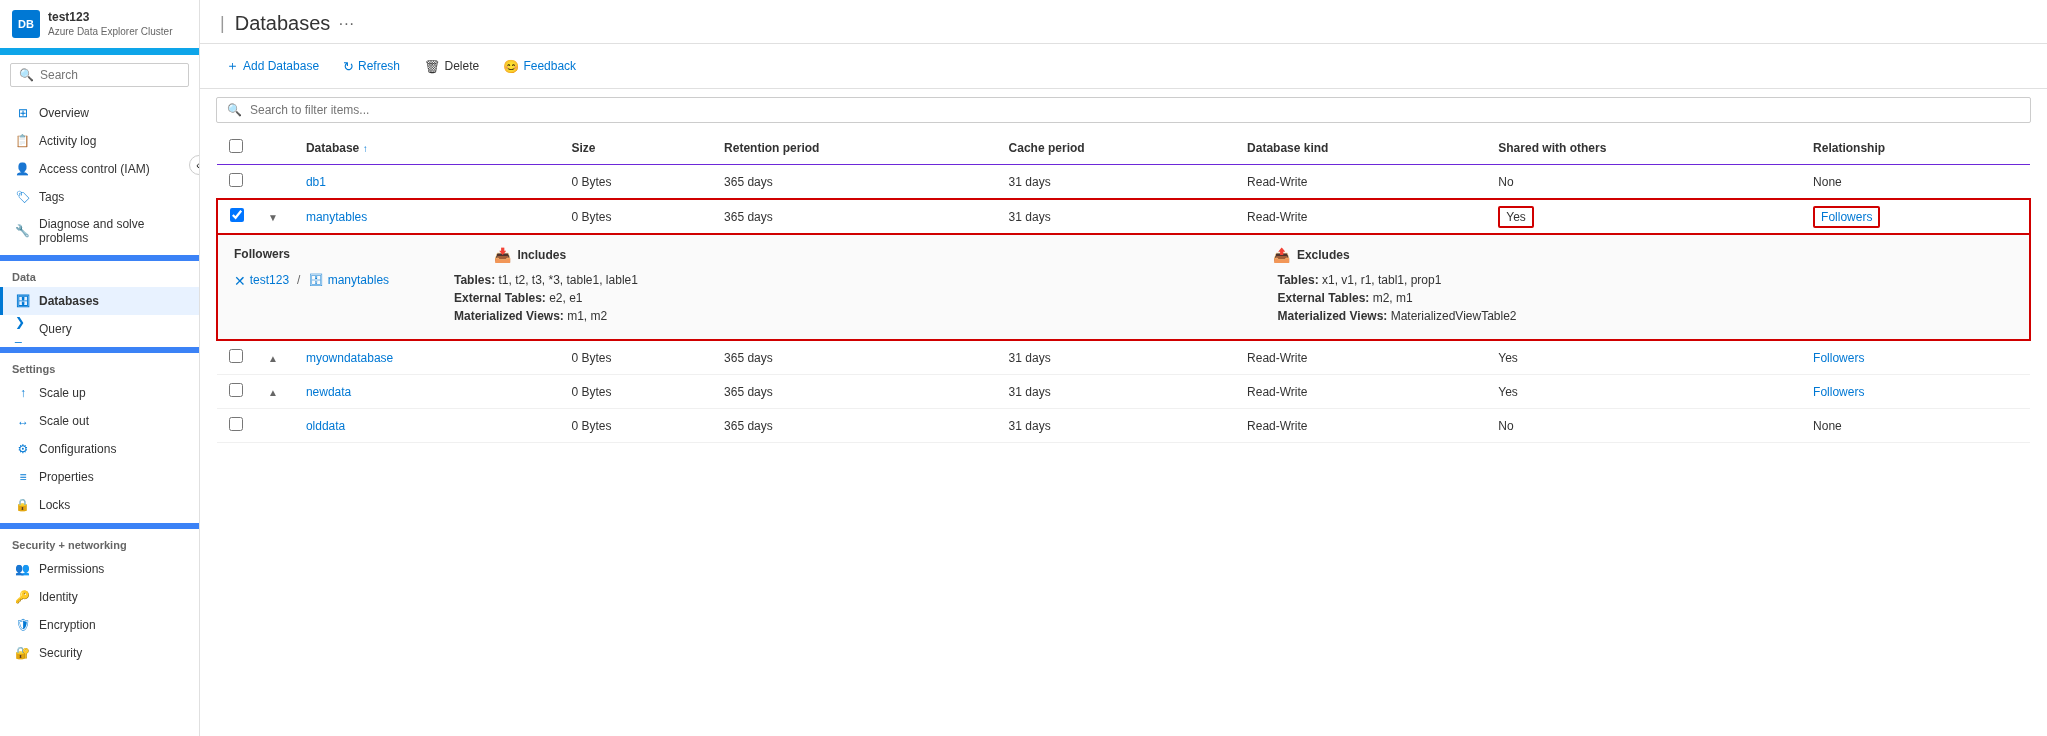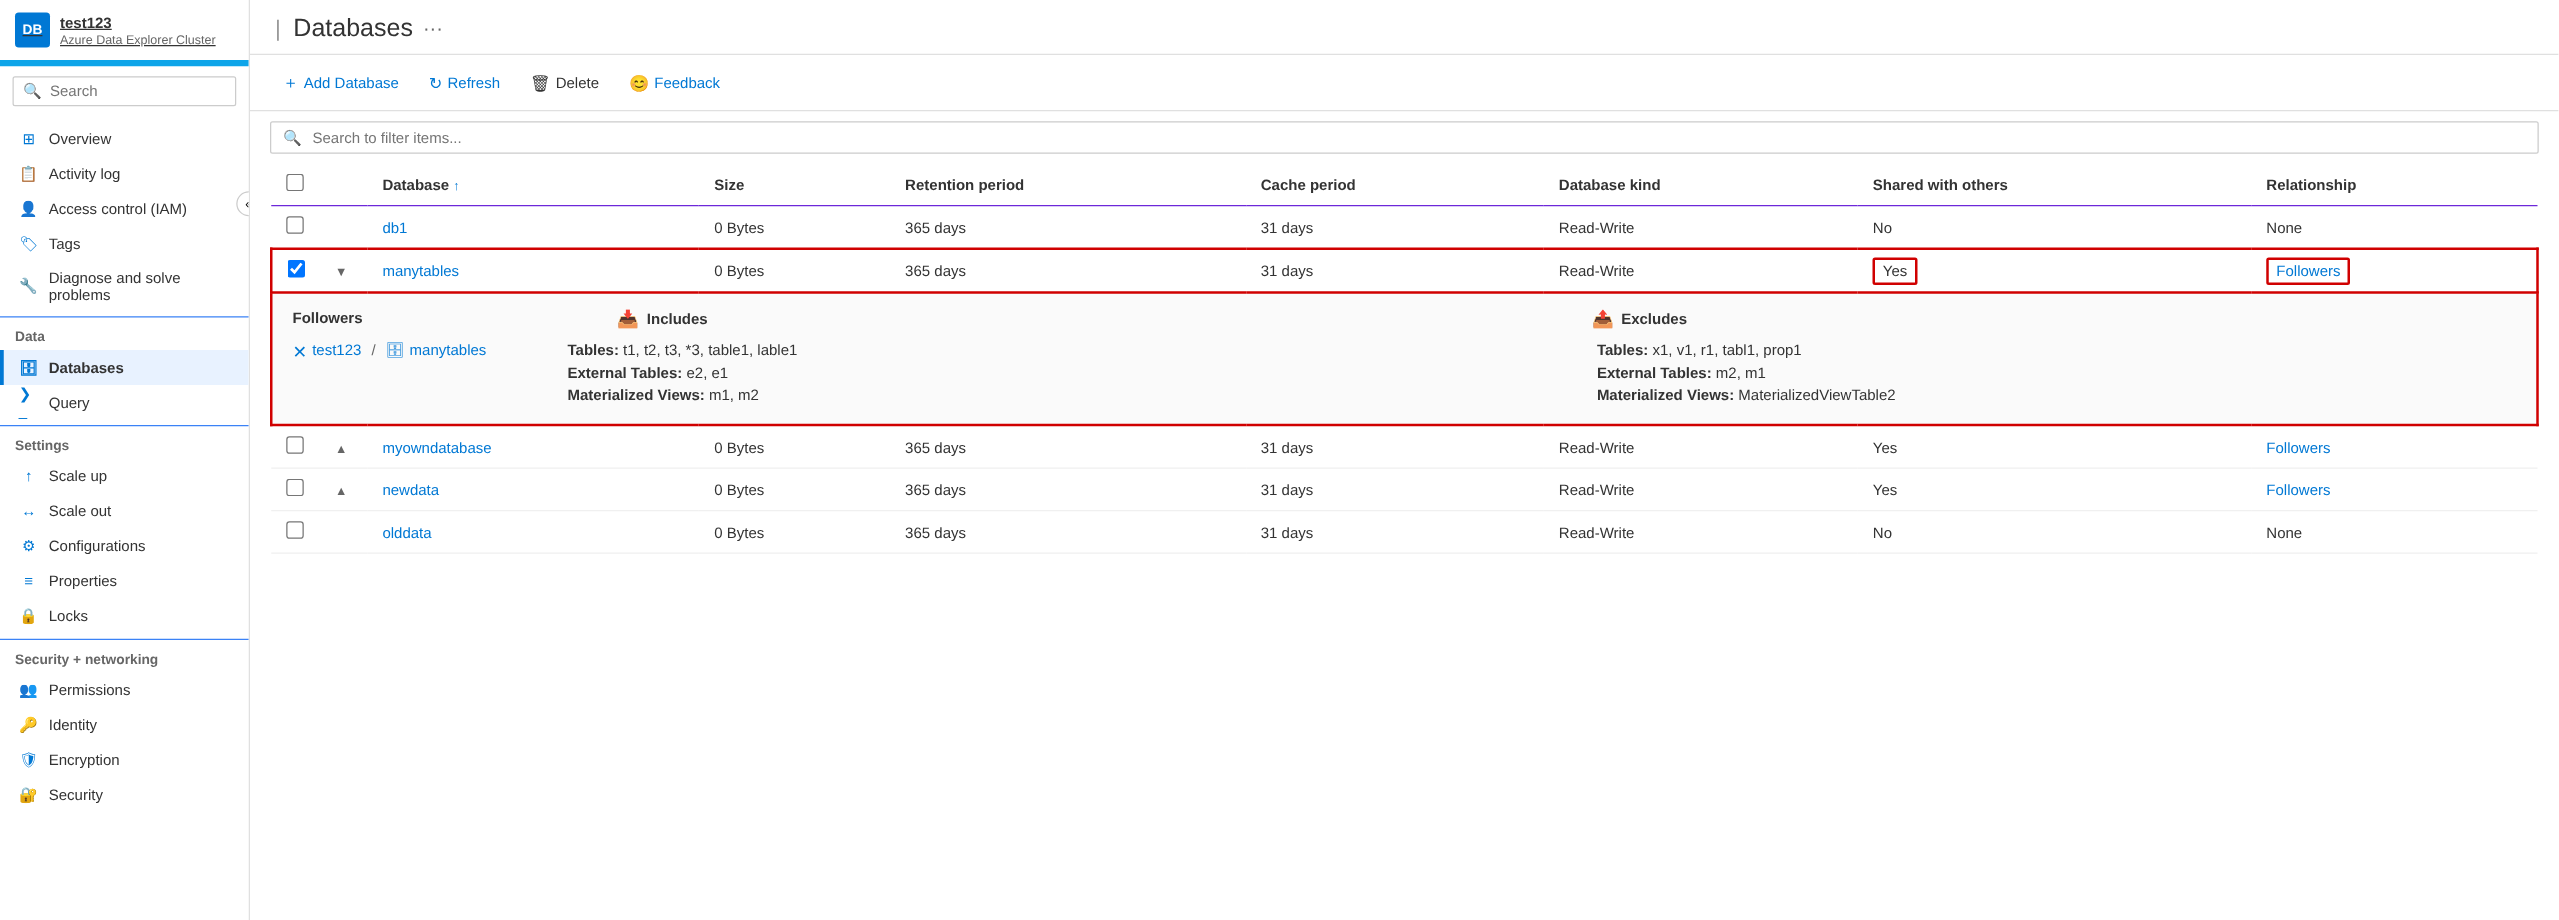--- a/index.html
+++ b/index.html
@@ -11,24 +11,23 @@
       min-width: 200px;
       background: #fff;
       border-right: 1px solid #e0e0e0;
       display: flex;
       flex-direction: column;
       overflow-y: auto;
       overflow-x: hidden;
     }
     .sidebar-header {
       display: flex;
-      align-items: flex-end;
+      align-items: flex-start;
       padding: 10px 12px;
-      border-bottom: 5px solid #0ea5e9;
-      text-decoration: underline;
+      border-bottom: 7px solid #0ea5e9;
     }
     .sidebar-logo {
       width: 28px; height: 28px;
       background: #0078d4;
       border-radius: 3px;
       display: flex; align-items: center; justify-content: center;
       color: white; font-weight: bold; font-size: 11px;
       margin-right: 8px; flex-shrink: 0;
     }
     .sidebar-title { font-size: 12px; font-weight: 600; color: #333; line-height: 1.3; }
@@ -69,21 +68,21 @@
       font-size: 12px;
       color: #333;
       border-left: 3px solid transparent;
     }
     .nav-item.active { background: #e8f2ff; border-left-color: #0078d4; font-weight: 600; }
     .nav-item .nav-icon { width: 16px; height: 16px; margin-right: 8px; flex-shrink: 0; display: flex; align-items: center; justify-content: center; }
     .nav-section-label {
       font-size: 11px; font-weight: 600; color: #666;
       padding: 10px 12px 4px;
       text-transform: none;
-      border-top: 1px solid #3b82f6;
+      border-top: 6px solid #3b82f6;
       margin-top: 4px;
     }
 
     
     .main {
       flex: 1;
       display: flex;
       flex-direction: column;
       overflow: hidden;
     }

